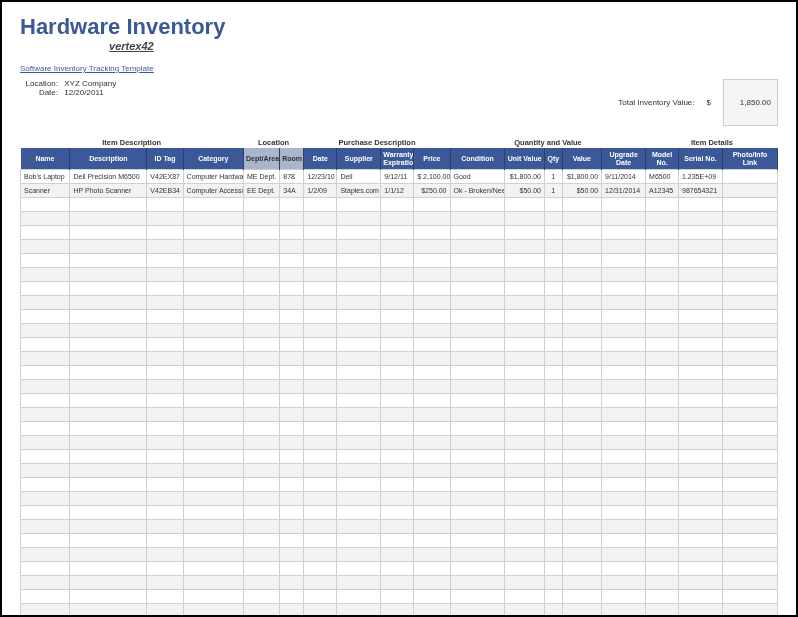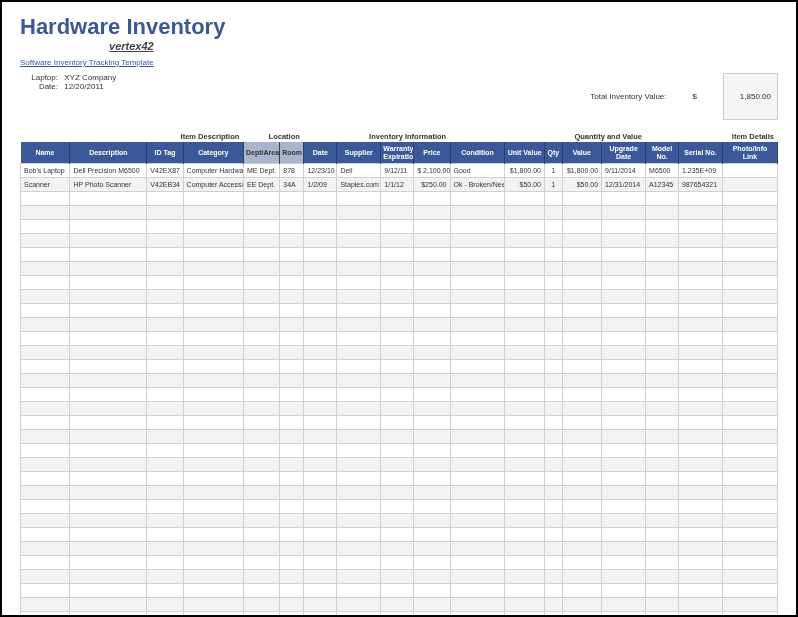--- a/index.html
+++ b/index.html
@@ -32,49 +32,49 @@
     color: #444;
     font-weight: bold;
     font-style: italic;
     text-decoration: underline;
   }
   .logo-link {
     font-size: 8px;
     color: #3b5998;
     text-decoration: underline;
     display: block;
-    margin-top: 6px;
+    margin-top: 12px;
   }
   .meta-row {
     display: flex;
     justify-content: space-between;
     align-items: flex-start;
     margin-bottom: 10px;
   }
   .meta-left { font-size: 8px; }
   .meta-left .label { display: inline-block; width: 42px; text-align: right; padding-right: 4px; }
-  .meta-right { font-size: 8px; display: flex; align-items: baseline; gap: 26px; }
+  .meta-right { font-size: 8px; display: flex; align-items: baseline; gap: 12px; }
   .total-val {
     display: inline-block;
     min-width: 55px;
     text-align: right;
     background: #f5f5f5;
     border: 1px solid #ccc;
     padding: 18px 6px;
   }
   .groups {
     display: flex;
     font-size: 7.5px;
     font-weight: bold;
     color: #333;
   }
   .group-cell {
     padding: 2px 4px 1px 4px;
     white-space: nowrap;
-    text-align: right;
+    text-align: center;
   }
   table {
     border-collapse: collapse;
     width: 100%;
     table-layout: fixed;
     font-size: 7px;
   }
   thead th {
     background: #3b5998;
     color: #fff;
@@ -113,39 +113,39 @@
   <div class="title">Hardware Inventory</div>
   <div class="logo-area">
     <div class="logo">vertex42</div>
     <a href="#" class="logo-link">Software Inventory Tracking Template</a>
   </div>
 </div>
 
 <div class="meta-row">
   <div class="meta-left">
     <div>
-      <span class="label">Laptop:</span>
+      <span class="label">Location:</span>
       <span>XYZ Company</span>
     </div>
     <div>
       <span class="label">Date:</span>
       <span>12/20/2011</span>
     </div>
   </div>
   <div class="meta-right">
     <span>Total Inventory Value:</span>
     <span>$</span>
     <span class="total-val">1,850.00</span>
   </div>
 </div>
 
 <div class="groups" id="groups-row">
     <div class="group-cell" style="width: 29.463%;">Item Description</div>
     <div class="group-cell" style="width: 7.98258%;">Location</div>
-    <div class="group-cell" style="width: 19.3033%;">Inventory Information</div>
+    <div class="group-cell" style="width: 19.3033%;">Purchase Description</div>
     <div class="group-cell" style="width: 25.8345%;">Quantity and Value</div>
     <div class="group-cell" style="width: 17.4165%;">Item Details</div>
   </div>
 
 <table>
   <colgroup id="colgroup">
       <col style="width: 6.5312%;">
       <col style="width: 10.1597%;">
       <col style="width: 4.78955%;">
       <col style="width: 7.98258%;">

